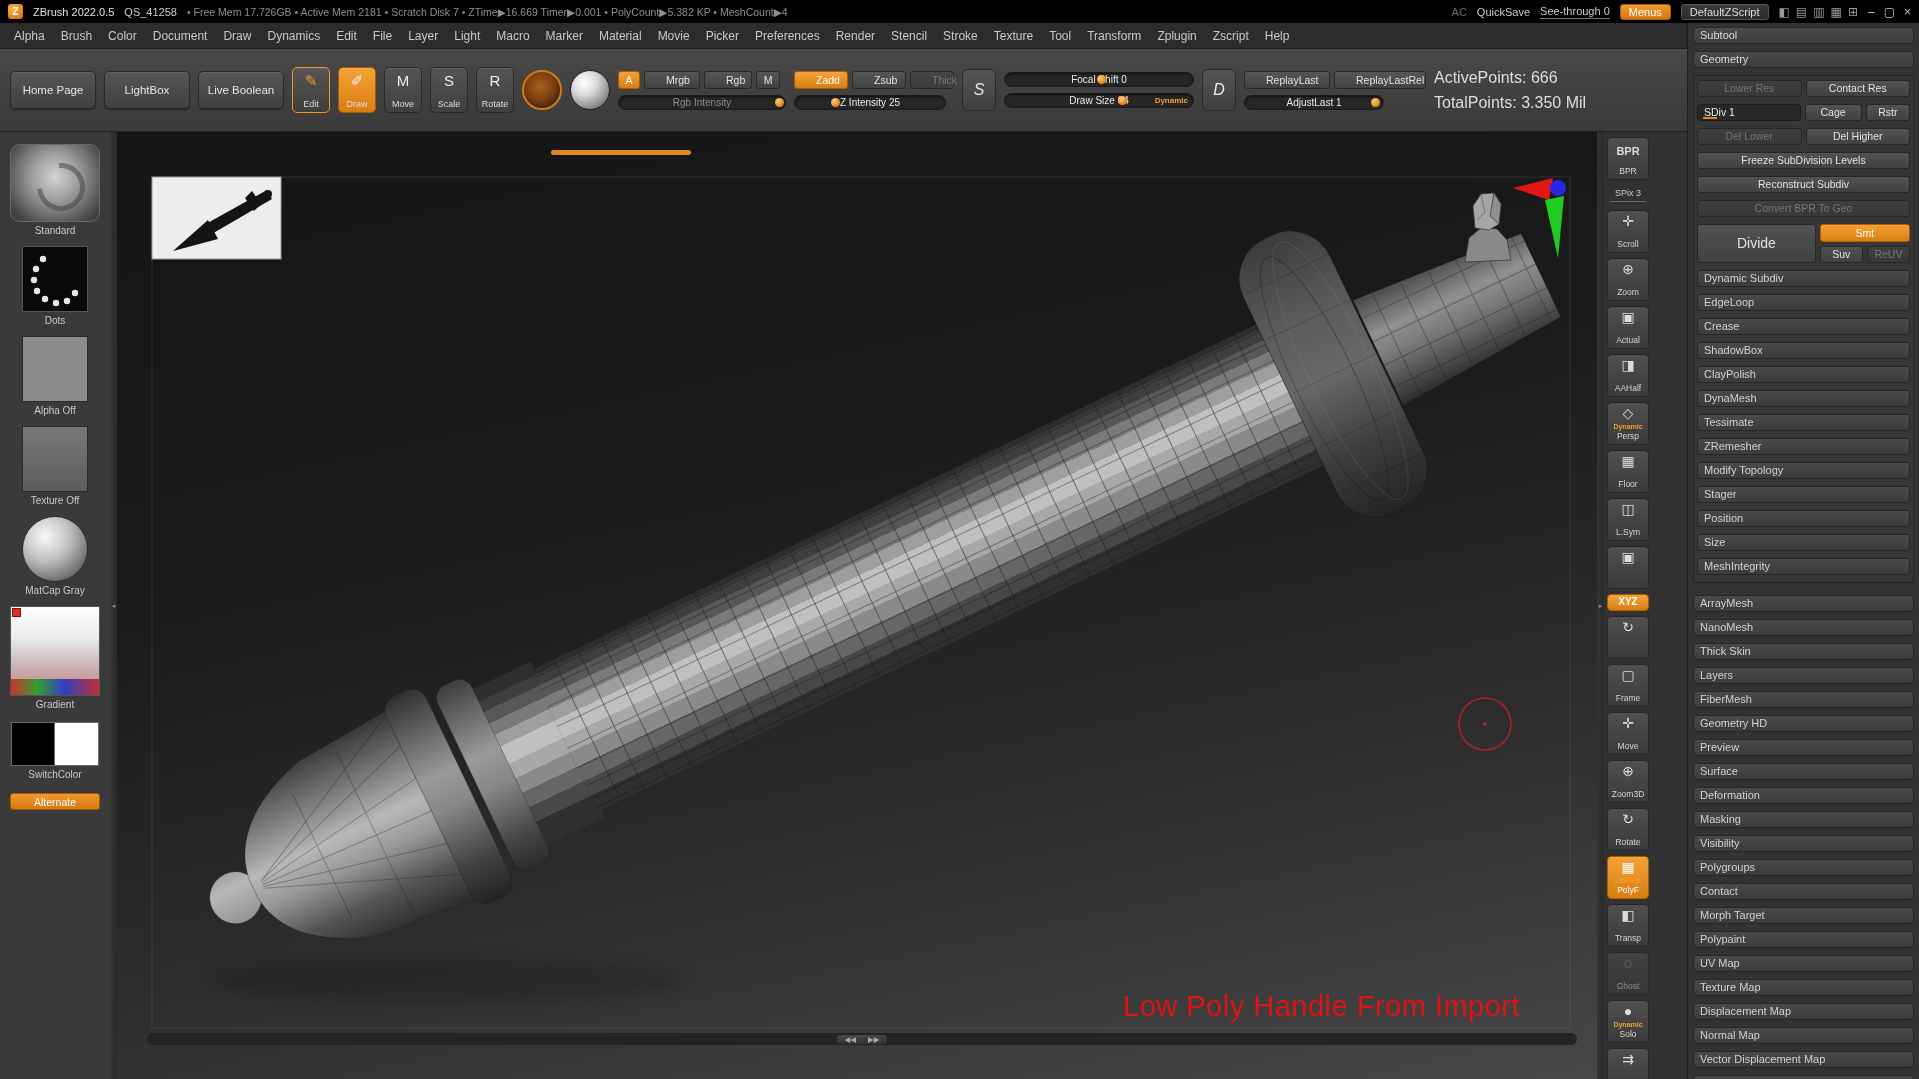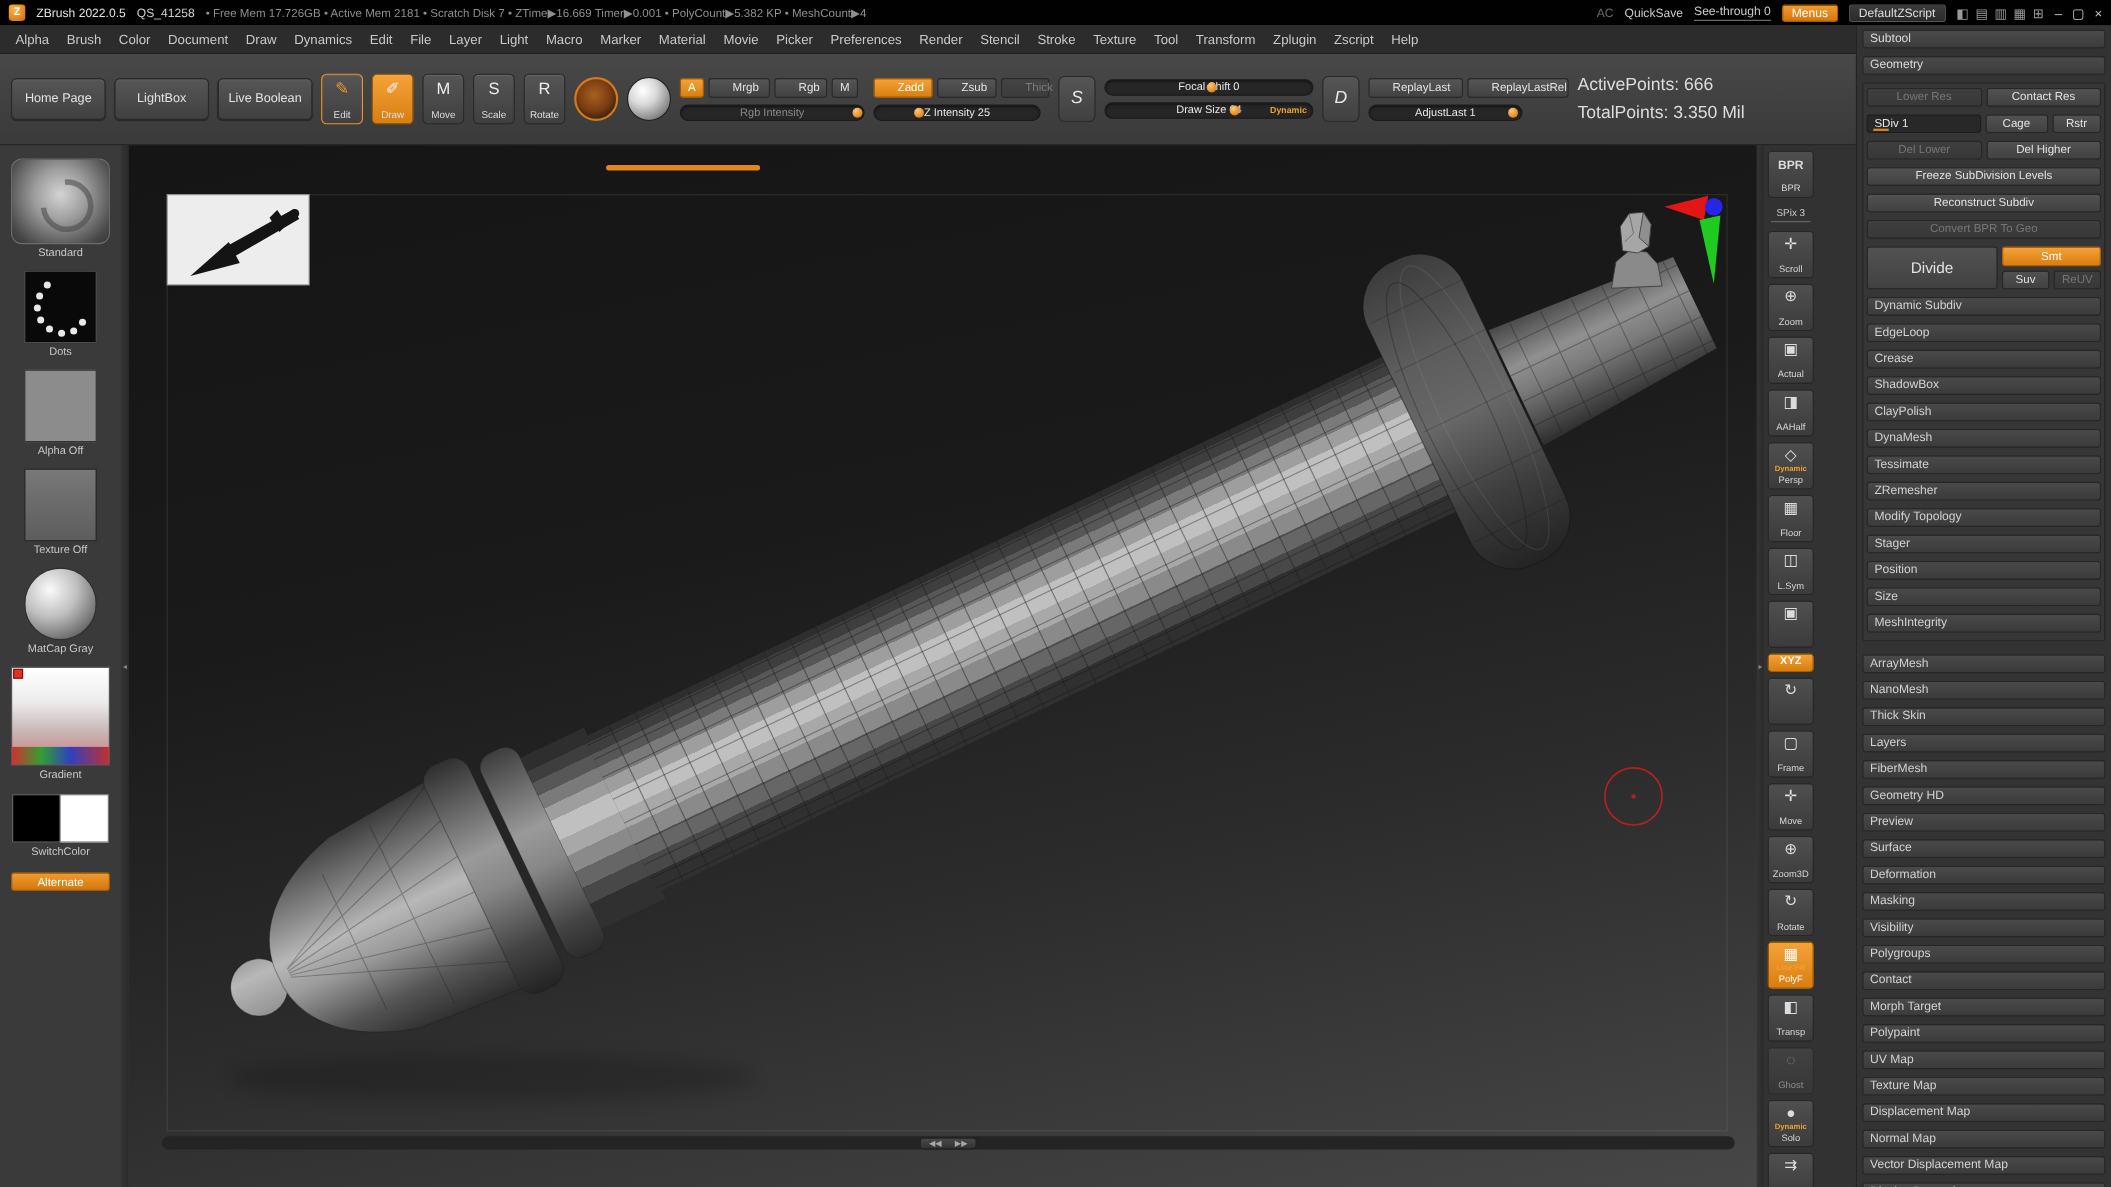--- a/index.html
+++ b/index.html
@@ -424,20 +424,21 @@
               <circle cx="1441" cy="56" r="8" fill="#2626e8"></circle>
               <polygon points="1428,68 1447,64 1441,126" fill="#1ecb1e"></polygon>
             </g>
 
             <g>
               <circle cx="1368" cy="592" r="26" fill="none" stroke="#cc1f1f" stroke-width="1.5" opacity=".85"></circle>
               <circle cx="1368" cy="592" r="2" fill="#cc1f1f" opacity=".85"></circle>
             </g>
           </svg>
 
+          <div class="canvas-note">Low Poly Handle From Import</div>
 
           <div class="h-scroll">
             <div class="handle">
               <span>◀◀</span>
               <span>▶▶</span>
             </div>
           </div>
         </div>
 
         <div class="divider-v">

